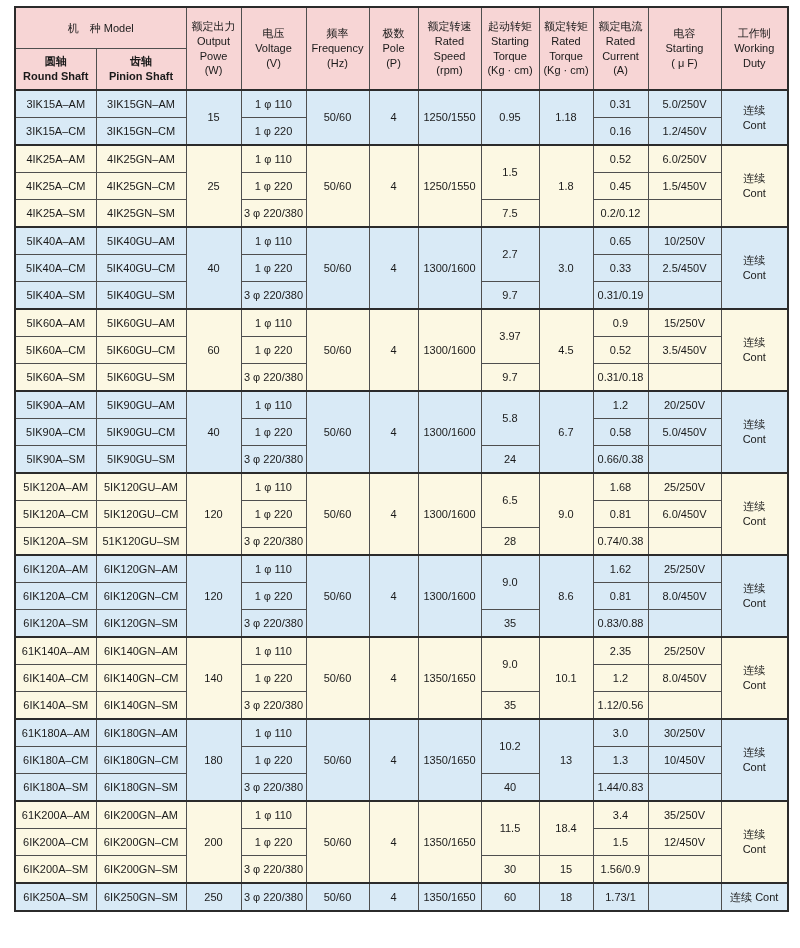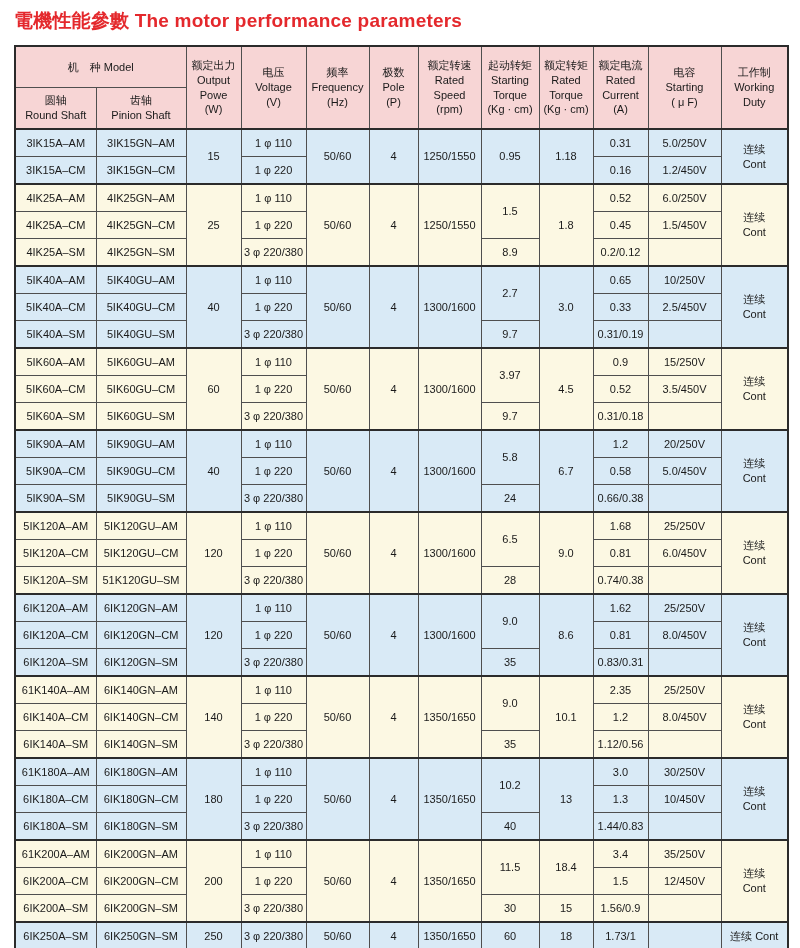--- a/index.html
+++ b/index.html
@@ -33,32 +33,31 @@
     font-size:11px;
     line-height:1.35;
     white-space:pre-line;
     overflow:hidden;
   }
   .spec thead th{
     background:var(--header-pink,#f7d5d5);
     font-weight:normal;
     height:40px;
   }
-  .spec thead tr.sub th{height:40px;}
+  .spec thead tr.sub th{height:40px;font-weight:bold;}
   .spec tbody td{height:26px;}
   tr.bg-blue td{background:var(--row-blue,#d9eaf6);}
   tr.bg-cream td{background:var(--row-cream,#fcf8e3);}
   tr.group-start td{border-top:2px solid #2b2b2b;}
   .spec thead tr:first-child th{border-top:2px solid #2b2b2b;margin-top:8px;}
 </style>
 </head>
 <body>
 
 <div class="page">
-  <h1 class="title">電機性能參數 The motor performance parameters</h1>
 
   <table class="spec">
     <colgroup>
       <col style="width:81px">
         <col style="width:90px">
         <col style="width:55px">
       <col style="width:65px">
         <col style="width:63px">
         <col style="width:49px">
       <col style="width:63px">
@@ -156,21 +155,21 @@
           <td>4IK25A–CM</td>
           <td>4IK25GN–CM</td>
           <td>1 φ 220</td>
           <td>0.45</td>
           <td>1.5/450V</td>
         </tr>
         <tr class="bg-cream">
           <td>4IK25A–SM</td>
           <td>4IK25GN–SM</td>
           <td>3 φ 220/380</td>
-          <td>8.9</td>
+          <td>7.5</td>
           <td>0.2/0.12</td>
           <td></td>
         </tr>
         <tr class="bg-blue group-start">
           <td>5IK40A–AM</td>
           <td>5IK40GU–AM</td>
           <td rowspan="3">40</td>
           <td>1 φ 110</td>
           <td rowspan="3">50/60</td>
           <td rowspan="3">4</td>
@@ -307,21 +306,21 @@
           <td>6IK120GN–CM</td>
           <td>1 φ 220</td>
           <td>0.81</td>
           <td>8.0/450V</td>
         </tr>
         <tr class="bg-blue">
           <td>6IK120A–SM</td>
           <td>6IK120GN–SM</td>
           <td>3 φ 220/380</td>
           <td>35</td>
-          <td>0.83/0.31</td>
+          <td>0.83/0.88</td>
           <td></td>
         </tr>
         <tr class="bg-cream group-start">
           <td>61K140A–AM</td>
           <td>6IK140GN–AM</td>
           <td rowspan="3">140</td>
           <td>1 φ 110</td>
           <td rowspan="3">50/60</td>
           <td rowspan="3">4</td>
           <td rowspan="3">1350/1650</td>

